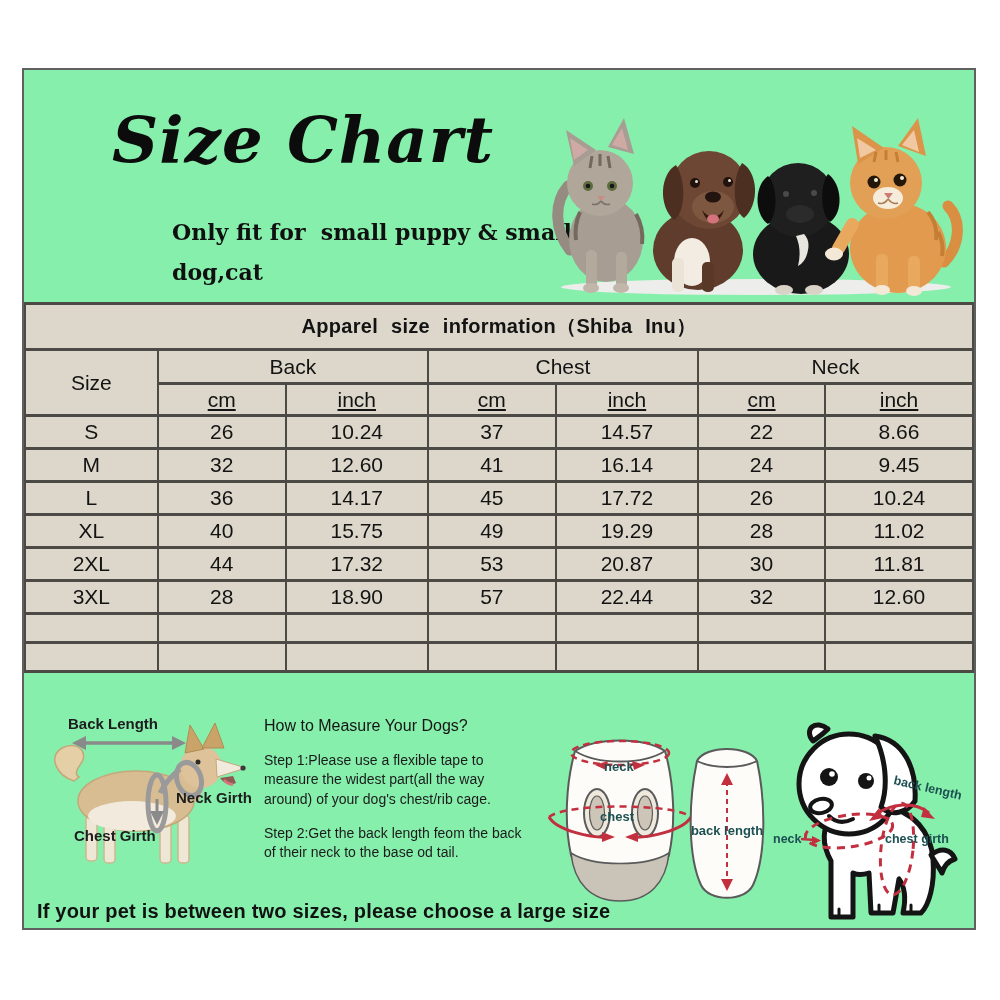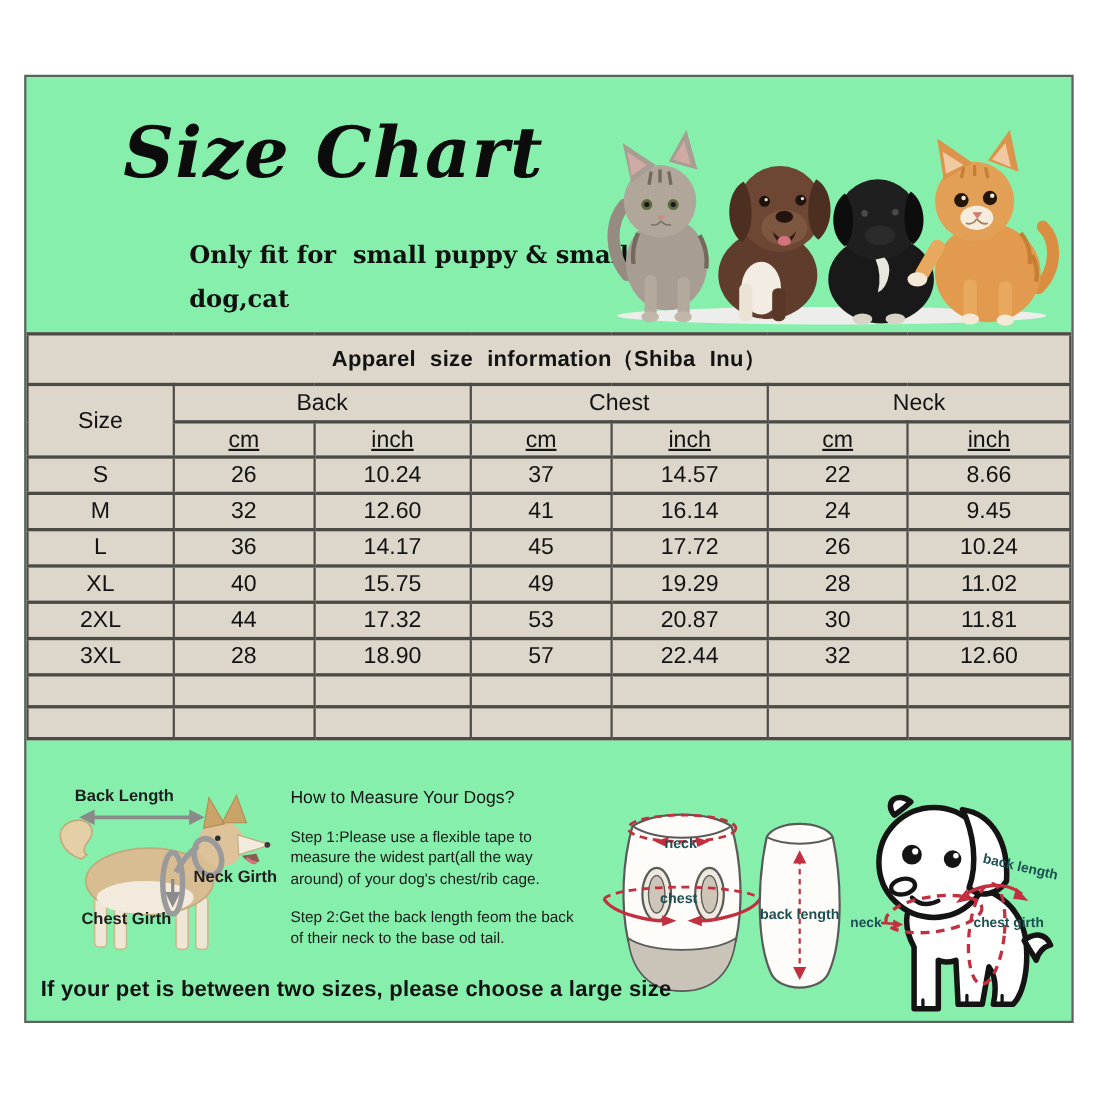--- a/index.html
+++ b/index.html
@@ -60,21 +60,21 @@
   .measure-text{position:absolute;left:240px;top:14px;width:272px;}
   .measure-heading{font-size:16px;font-weight:normal;color:#151515;margin:0 0 16px 0;}
   .measure-step{font-size:14px;line-height:1.38;color:#1b1b1b;margin:0 0 15px 0;}
   .garment-diagram{left:521px;top:22px;width:236px;height:187px;}
   .puppy-diagram{left:745px;top:6px;width:205px;height:225px;}
   .ov-label{position:absolute;white-space:nowrap;}
   .dog-label{font-size:15px;font-weight:bold;color:#1d1d1d;}
   .teal-label{font-size:13px;font-weight:bold;color:var(--label-teal);}
   .teal-label.small{font-size:12.5px;}
   .size-note{
-    position:absolute;left:13px;bottom:19px;
+    position:absolute;left:13px;bottom:7px;
     font-size:20px;font-weight:bold;color:#121212;letter-spacing:.2px;
   }
 </style>
 </head>
 <body>
 
 <div class="frame">
 
   <div class="page-title">Size Chart</div>
   <div class="page-subtitle">Only fit for  small puppy &amp; small

